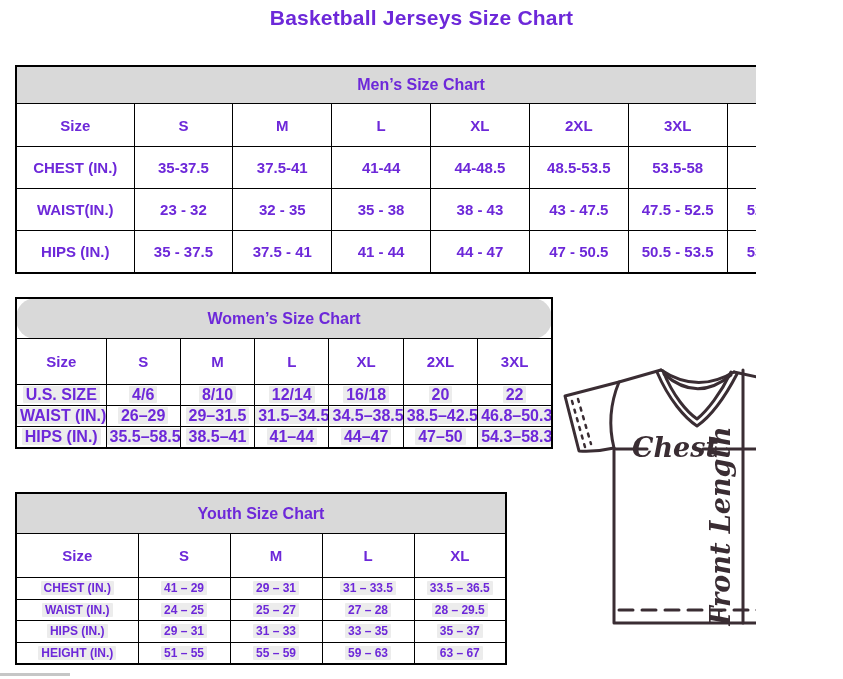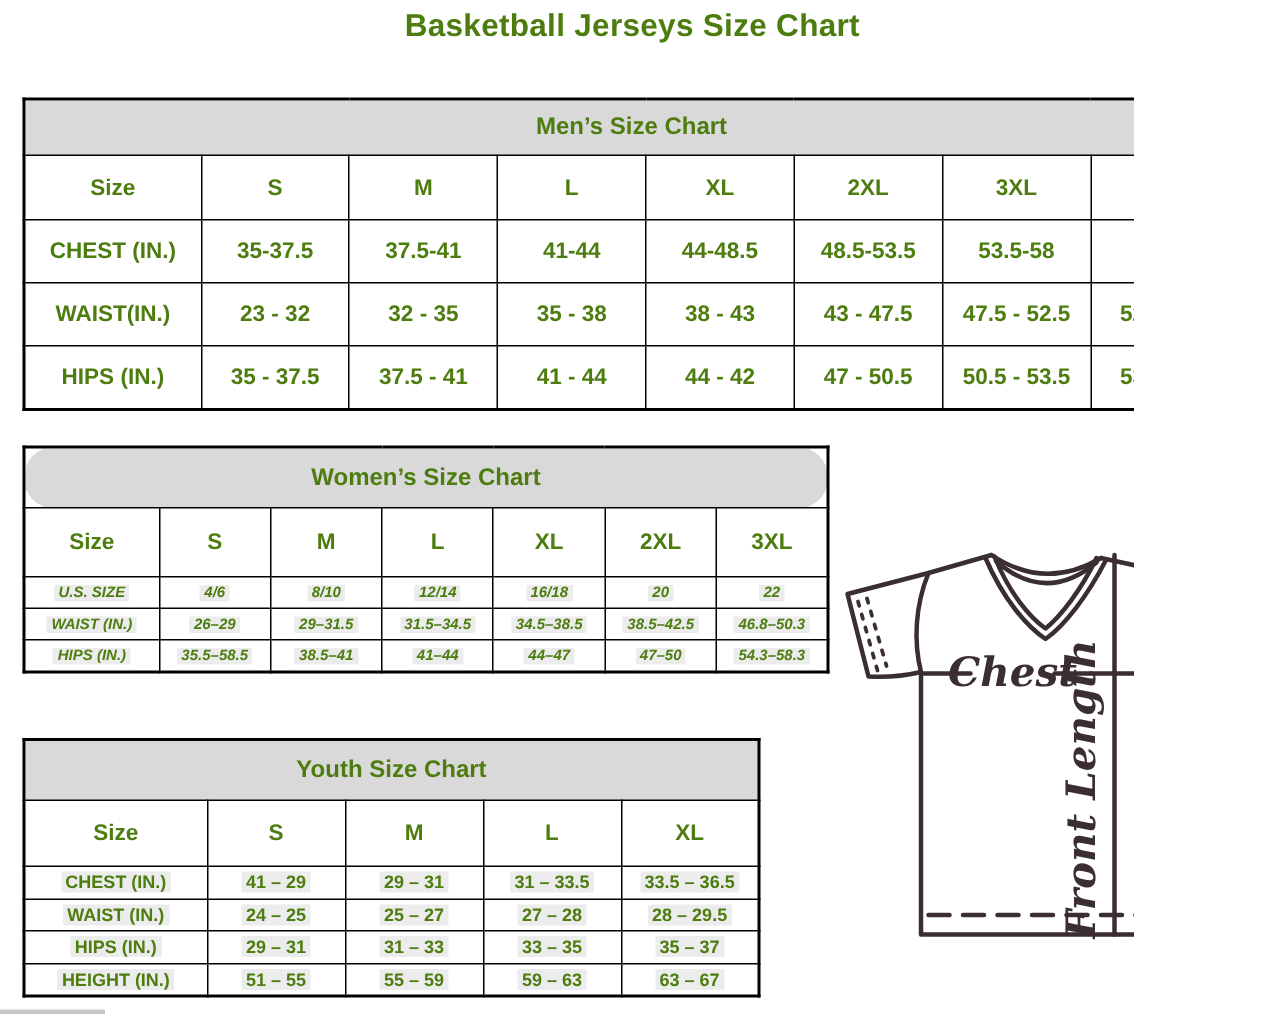--- a/index.html
+++ b/index.html
@@ -1,18 +1,18 @@
 <!DOCTYPE html>
 <html style="--header_bg: #d9d9d9; --highlight_bg: #ececec; --jersey_line: #3a2d33; --border: #000000;"><head>
 <meta charset="utf-8">
 <style>
   html,body{margin:0;padding:0;background:#ffffff;}
   #screen{
     position:relative;width:756px;height:679px;background:#fff;overflow:hidden;
-    font-family:"Liberation Sans",sans-serif;color:#4d7c0f;
+    font-family:"Liberation Sans",sans-serif;color:#6d28d9;
   }
   .page-title{
     position:absolute;top:6px;left:0;width:843px;text-align:center;
     font-size:21px;font-weight:bold;letter-spacing:.2px;
   }
   table.size-table{
     position:absolute;border-collapse:collapse;table-layout:fixed;
     border:2px solid #000;
   }
   table.size-table td{
@@ -23,21 +23,21 @@
   
   #men-table{left:15px;top:65px;width:812px;border-radius:20px;}
   #men-table td.band{height:36px;}
   #men-table tr.size-row td{height:42px;font-size:15px;}
   #men-table tr.data-row td{height:41px;font-size:15px;}
   #men-table td.rowlabel{font-size:13px;}
   
   #women-table{left:15px;top:297px;width:538px;}
   #women-table td.band{height:39px;border-radius:20px;}
   #women-table tr.size-row td{height:45px;font-size:15px;}
-  #women-table tr.data-row td{height:20px;font-size:10px;font-style:italic;}
+  #women-table tr.data-row td{height:20px;font-size:16px;}
   #women-table td.rowlabel{font-size:11px;}
   
   #youth-table{left:15px;top:492px;width:492px;}
   #youth-table td.band{height:39px;}
   #youth-table tr.size-row td{height:43px;font-size:15px;}
   #youth-table tr.data-row td{height:20.5px;font-size:12px;}
   #youth-table td.rowlabel{font-size:11px;}
   .hl{background:var(--highlight_bg,#ececec);padding:0 3px;border-radius:1px;}
   
   #jersey{position:absolute;left:553px;top:360px;}
@@ -103,21 +103,21 @@
       <td>38 - 43</td>
       <td>43 - 47.5</td>
       <td>47.5 - 52.5</td>
       <td>52.5 - 57</td>
     </tr>
     <tr class="data-row">
       <td class="rowlabel">HIPS (IN.)</td>
       <td>35 - 37.5</td>
       <td>37.5 - 41</td>
       <td>41 - 44</td>
-      <td>44 - 42</td>
+      <td>44 - 47</td>
       <td>47 - 50.5</td>
       <td>50.5 - 53.5</td>
       <td>53.5 - 57</td>
     </tr>
   </tbody>
     </table>
 
   <table id="women-table" class="size-table">
     <colgroup>
         <col style="width:90px">

